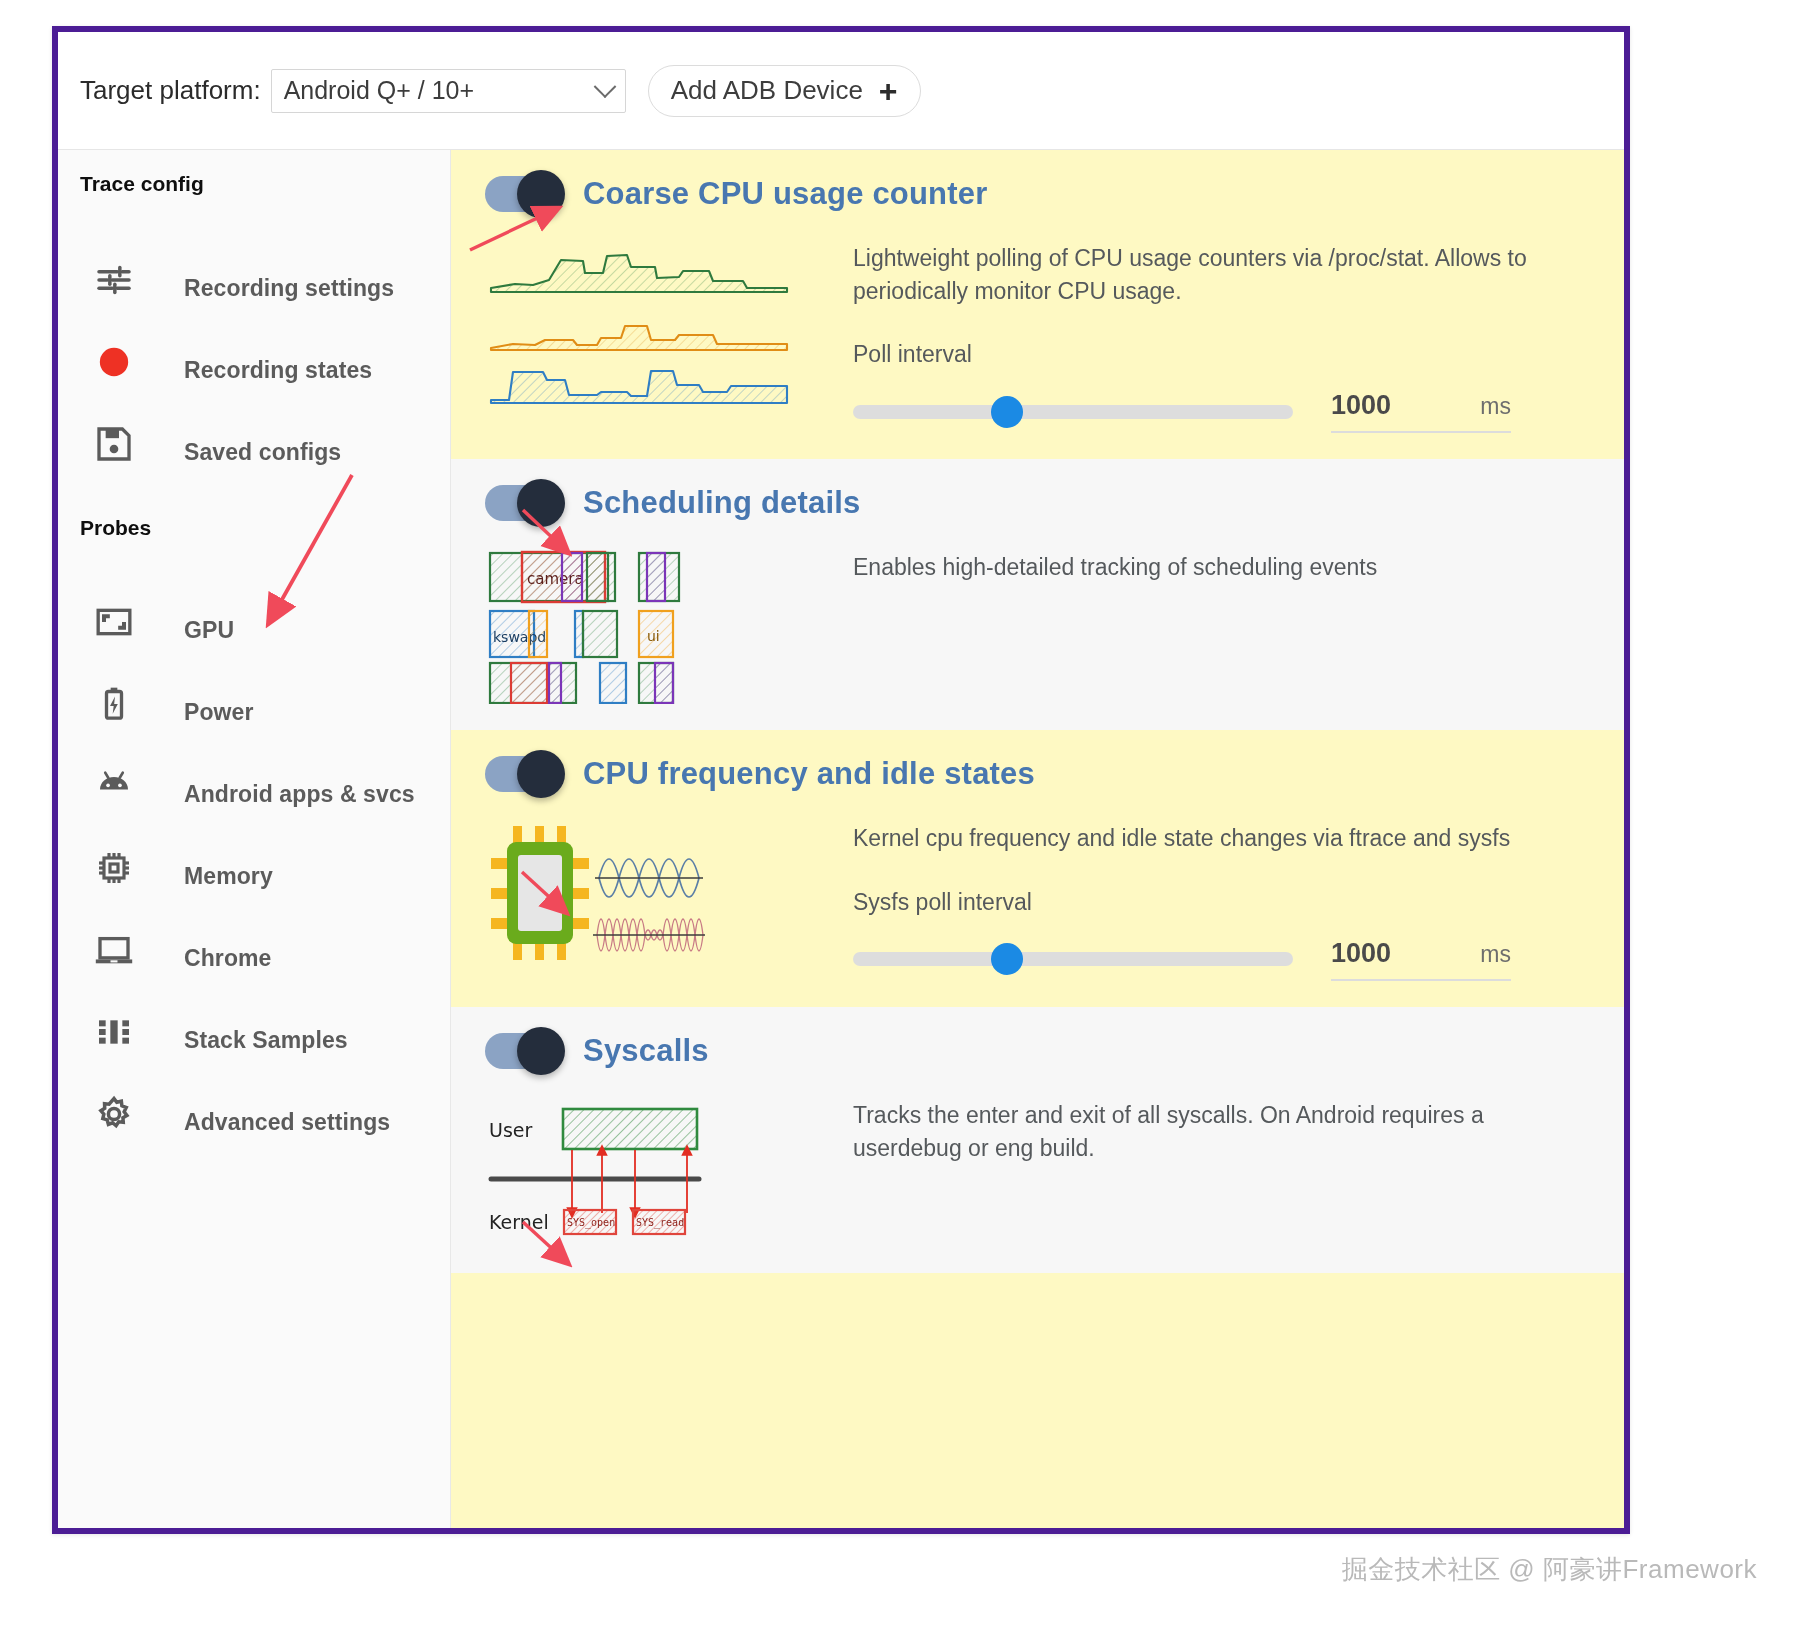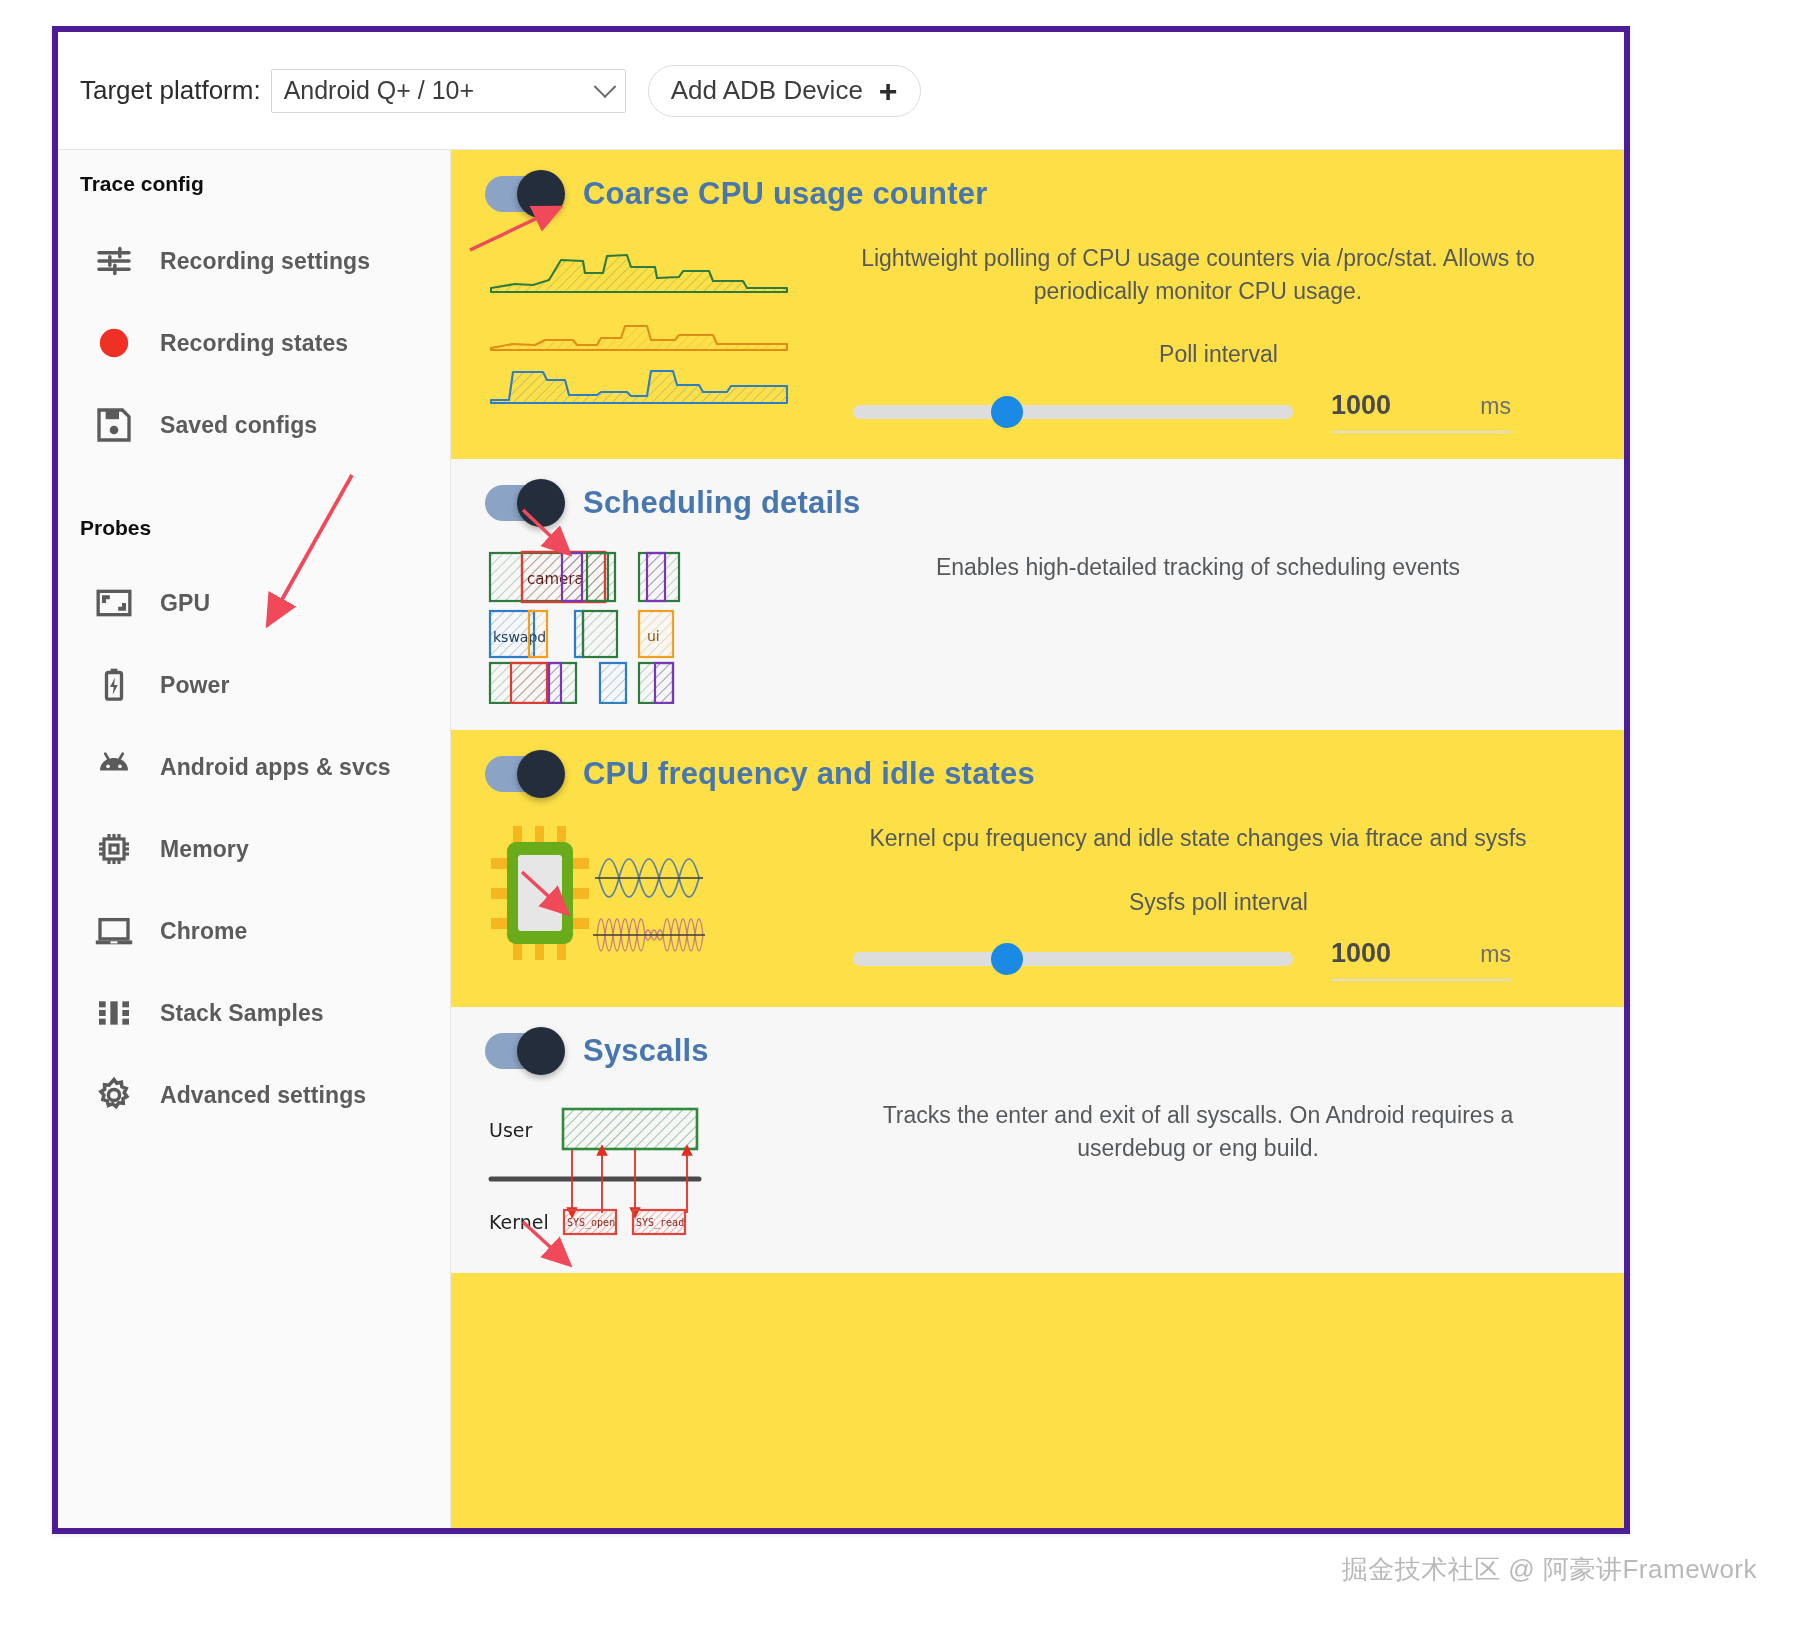--- a/index.html
+++ b/index.html
@@ -89,25 +89,26 @@
     font-size: 21px;
     font-weight: bold;
     color: #0e0e0e;
     padding: 0 0 0 22px;
     margin-bottom: 24px;
   }
   .side-header.probes { margin-top: 50px; margin-bottom: 22px; }
 
   .side-item {
     display: flex;
-    align-items: center;
+    align-items: flex-end;
     height: 82px;
     padding-left: 34px;
     cursor: pointer;
     color: #5b5b5b;
+    gap: 24px;
   }
   .side-item .ic {
     width: 44px; height: 44px;
     flex: 0 0 44px;
     display: flex; align-items: center; justify-content: center;
     margin-right: 24px;
   }
   .side-item .lbl {
     font-size: 23px;
     font-weight: bold;
@@ -117,22 +118,21 @@
     background: #6ba0e8;
     color: #ffffff;
   }
   .side-item.active .lbl { color: #ffffff; }
   .side-item.active svg { stroke: #3d3d3d; }
 
   
   .main {
     flex: 1;
     overflow: hidden;
-    background: #fde047;
-    text-align: center;
+    background: #fef9c3;
   }
   .probe {
     padding: 26px 0 26px 0;
     position: relative;
   }
   .probe.alt { background: #f7f7f7; }
 
   .probe-head {
     display: flex;
     align-items: center;

